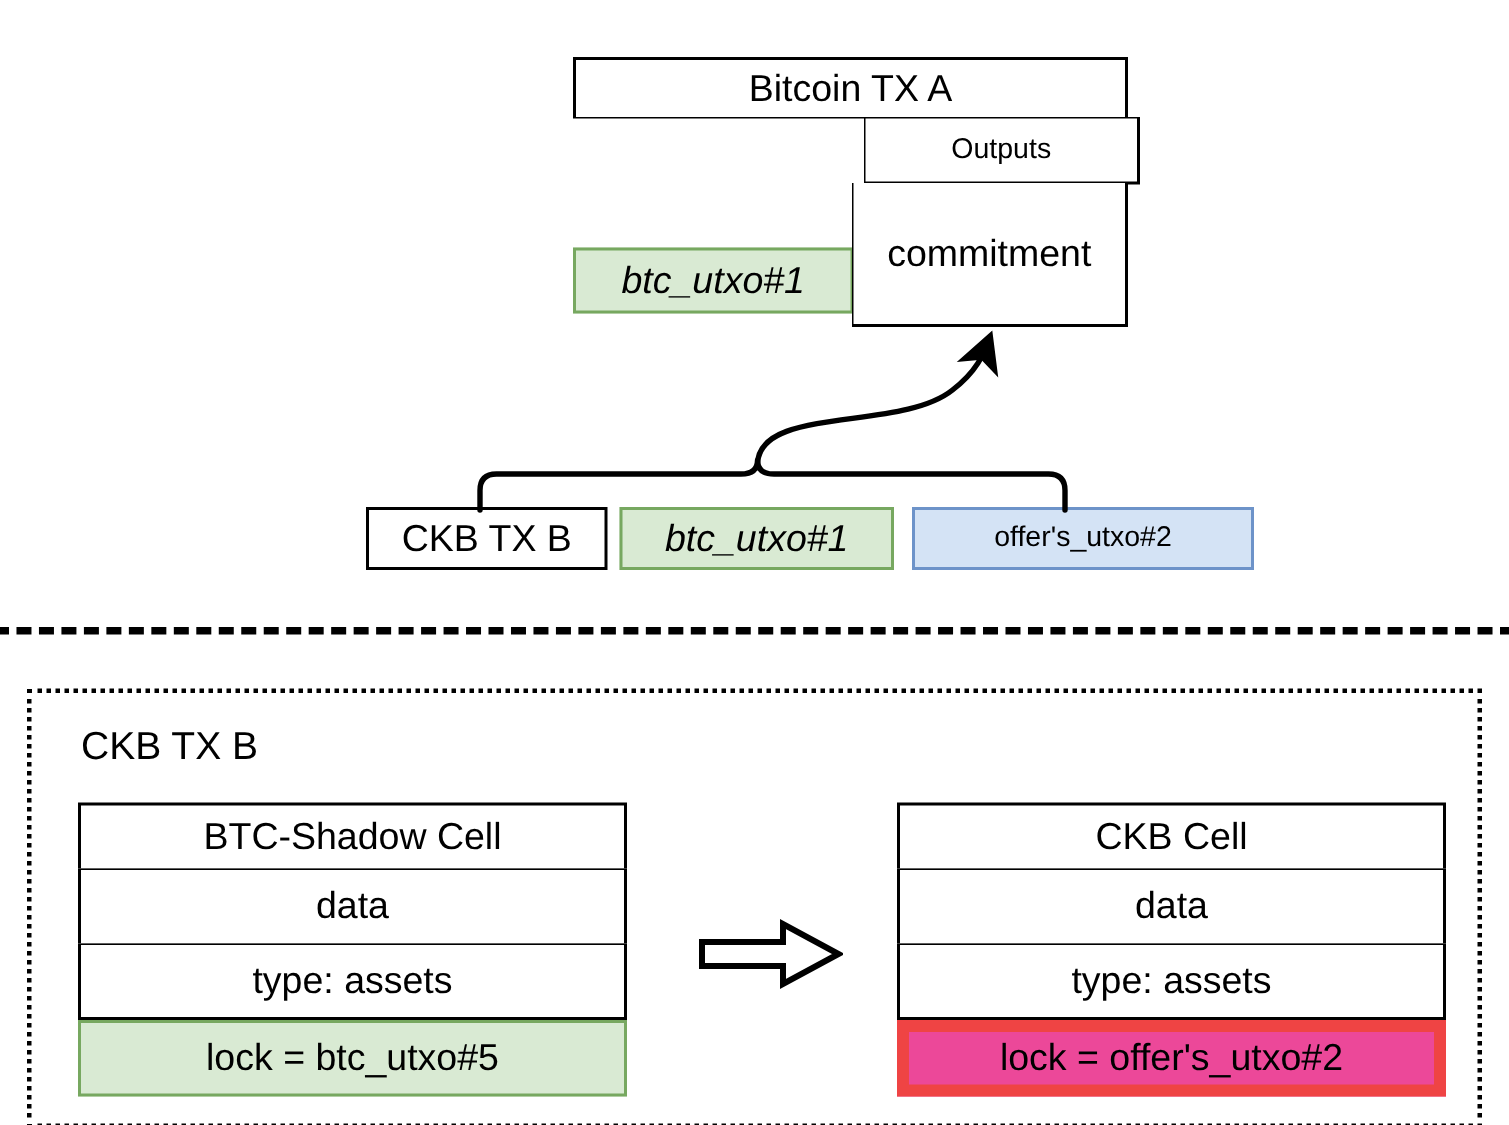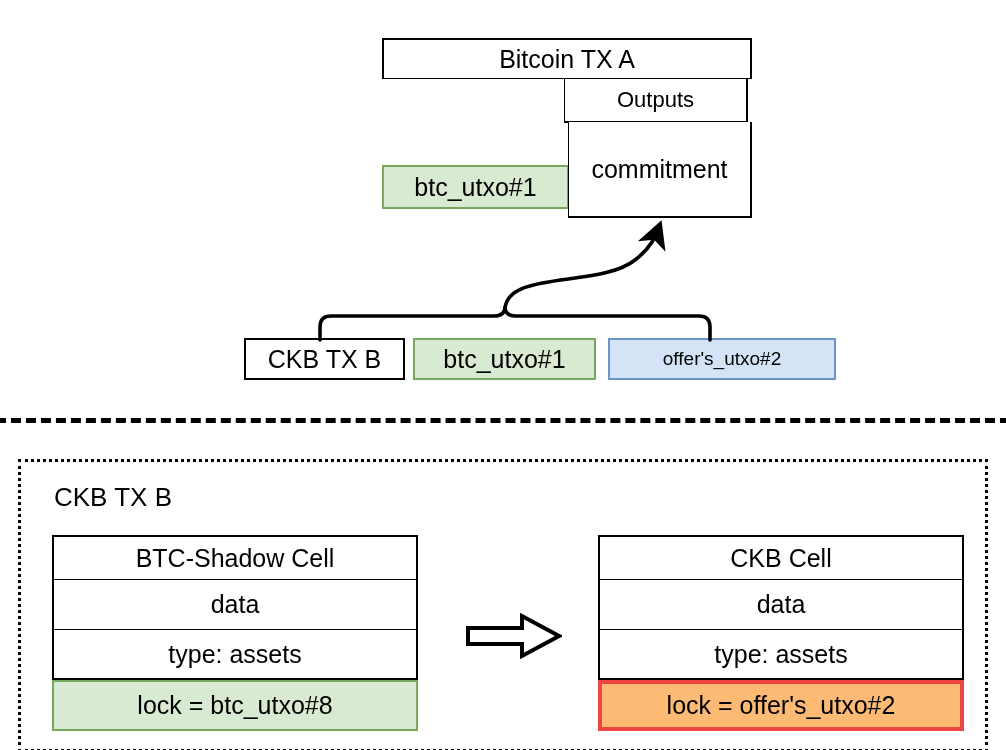--- a/index.html
+++ b/index.html
@@ -33,21 +33,21 @@
     justify-content: center;
     text-align: center;
     line-height: 1.05;
     white-space: nowrap;
     background: #ffffff;
     border: 2px solid #000000;
   }
 
   .cell.plain     { border: 2px solid #000000; background: #ffffff; }
   .cell.pink      { border: 2px solid #b94a48; background: #f5d0cc; }
-  .cell.green     { border: 2px solid #77a860; background: #d9ead3; }
+  .cell.green     { border: 2px solid #77a860; background: #d9ead3; font-style: italic; }
   .cell.blue      { border: 2px solid #6d93c9; background: #d4e3f5; }
 
   
   #btc-tx-a-table {
     position: absolute;
     left: 382px;
     top: 18px;
     width: 370px;
     height: 180px;
   }
@@ -55,23 +55,23 @@
     left: 0; top: 0; width: 370px; height: 41px;
     border-width: 2px 2px 1px 2px;
     font-size: 25px;
   }
   #btc-a-inputs-header {
     left: 0; top: 40px; width: 187px; height: 45px;
     border-width: 1px 1px 2px 2px;
     font-size: 25px;
   }
   #btc-a-outputs-header {
-    left: 182px; top: 40px; width: 184px; height: 45px;
+    left: 194px; top: 40px; width: 184px; height: 45px;
     border-width: 1px 2px 2px 1px;
-    font-size: 22px;
+    font-size: 19px;
   }
   #btc-a-input-0 {
     left: 0px; top: 84px; width: 187px; height: 44px;
     font-size: 25px;
   }
   #btc-a-input-1 {
     left: 0px; top: 127px; width: 187px; height: 44px;
     font-size: 25px;
   }
   #btc-a-output-0 {
@@ -158,21 +158,21 @@
     white-space: nowrap;
     background: #ffffff;
     font-size: 25px;
     text-align: right;
   }
   .celltbl .row.r0 { top: 0px;   height: 45px; border: 2px solid #000; border-bottom-width: 1px; }
   .celltbl .row.r1 { top: 44px;  height: 51px; border: 2px solid #000; border-top-width: 1px; border-bottom-width: 1px; }
   .celltbl .row.r2 { top: 94px;  height: 51px; border: 2px solid #000; border-top-width: 1px; border-bottom-width: 2px; }
   .celltbl .row.r3 { top: 145px; height: 51px; }
   .celltbl .row.r3.green { border: 2px solid #77a860; background: #d9ead3; }
-  .celltbl .row.r3.blue  { border: 4px solid #ef4444; background: #fdba74; }
+  .celltbl .row.r3.blue  { border: 8px solid #ef4444; background: #ec4899; }
 
   
   #transform-arrow {
     position: absolute;
     left: 466px;
     top: 592px;
     width: 96px;
     height: 48px;
   }
 </style>
@@ -224,21 +224,21 @@
   <div id="section-divider"></div>
 
   <div id="ckb-tx-b-panel"></div>
 
   <div id="ckb-tx-b-panel-title">CKB TX B</div>
 
   <div class="celltbl" id="btc-shadow-cell-table">
     <div class="row r0">BTC-Shadow Cell</div>
     <div class="row r1">data</div>
     <div class="row r2">type: assets</div>
-    <div class="row r3 green">lock = btc_utxo#8</div>
+    <div class="row r3 green">lock = btc_utxo#5</div>
   </div>
 
   <svg id="transform-arrow" viewBox="0 0 96 48">
     <path d="M2,16 L56,16 L56,4 L93,24 L56,44 L56,32 L2,32 Z" fill="#ffffff" stroke="#000000" stroke-width="4" stroke-linejoin="miter"></path>
   </svg>
 
   <div class="celltbl" id="ckb-cell-table">
     <div class="row r0">CKB Cell</div>
     <div class="row r1">data</div>
     <div class="row r2">type: assets</div>

